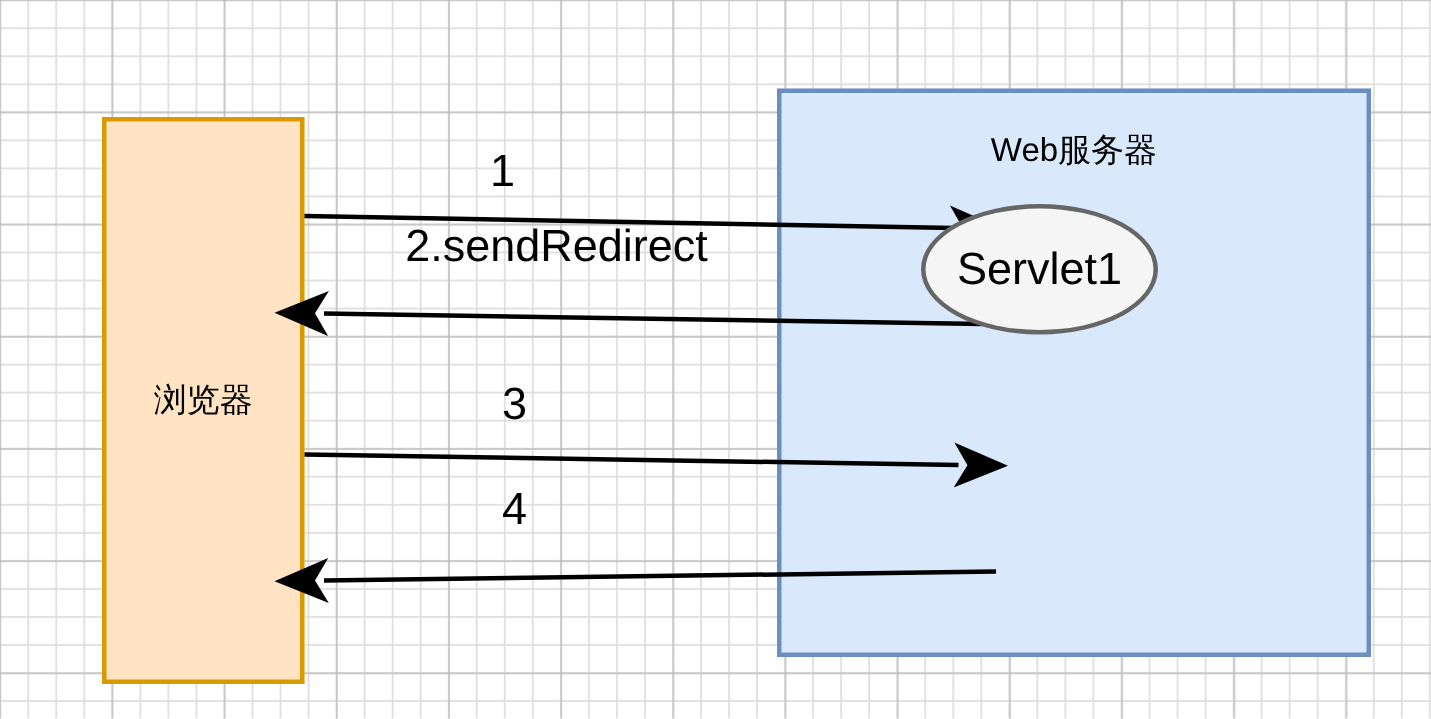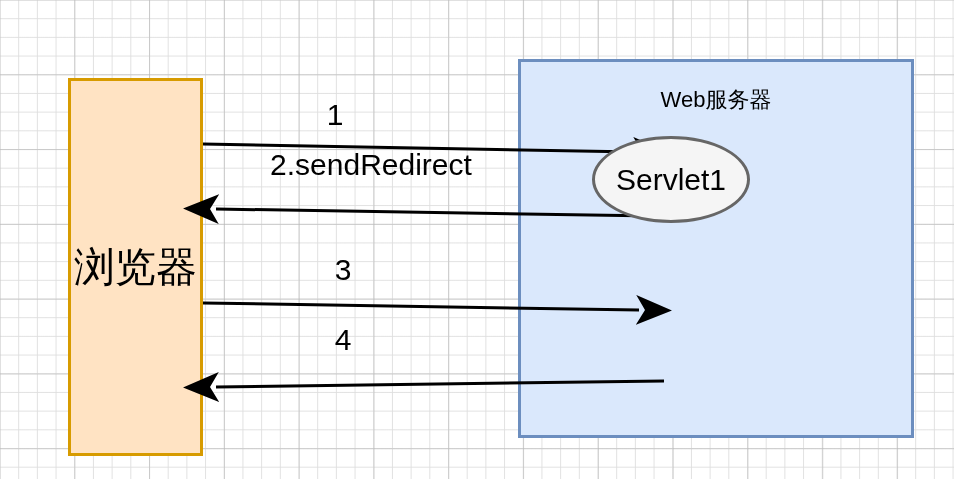--- a/index.html
+++ b/index.html
@@ -39,21 +39,21 @@
     top: 78px;
     width: 135px;
     height: 378px;
     background: #ffe3c3;
     border: 3px solid #d79b00;
     display: flex;
     align-items: center;
     justify-content: center;
   }
   .browser-label {
-    font-size: 41px;
+    font-size: 22px;
     color: #000000;
     line-height: 1;
     letter-spacing: 0px;
     white-space: nowrap;
     text-align: center;
   }
   .server-box {
     left: 518px;
     top: 59px;
     width: 396px;
@@ -76,21 +76,21 @@
     box-sizing: border-box;
     border-radius: 50%;
     display: flex;
     align-items: center;
     justify-content: center;
     font-size: 30px;
     color: #000000;
     white-space: nowrap;
   }
   .servlet1 {
-    left: 592px;
+    left: 614px;
     top: 136px;
     width: 158px;
     height: 87px;
     background: #f5f5f5;
     border: 3px solid #666666;
   }
   .servlet2 {
     left: 633px;
     top: 288px;
     width: 178px;

